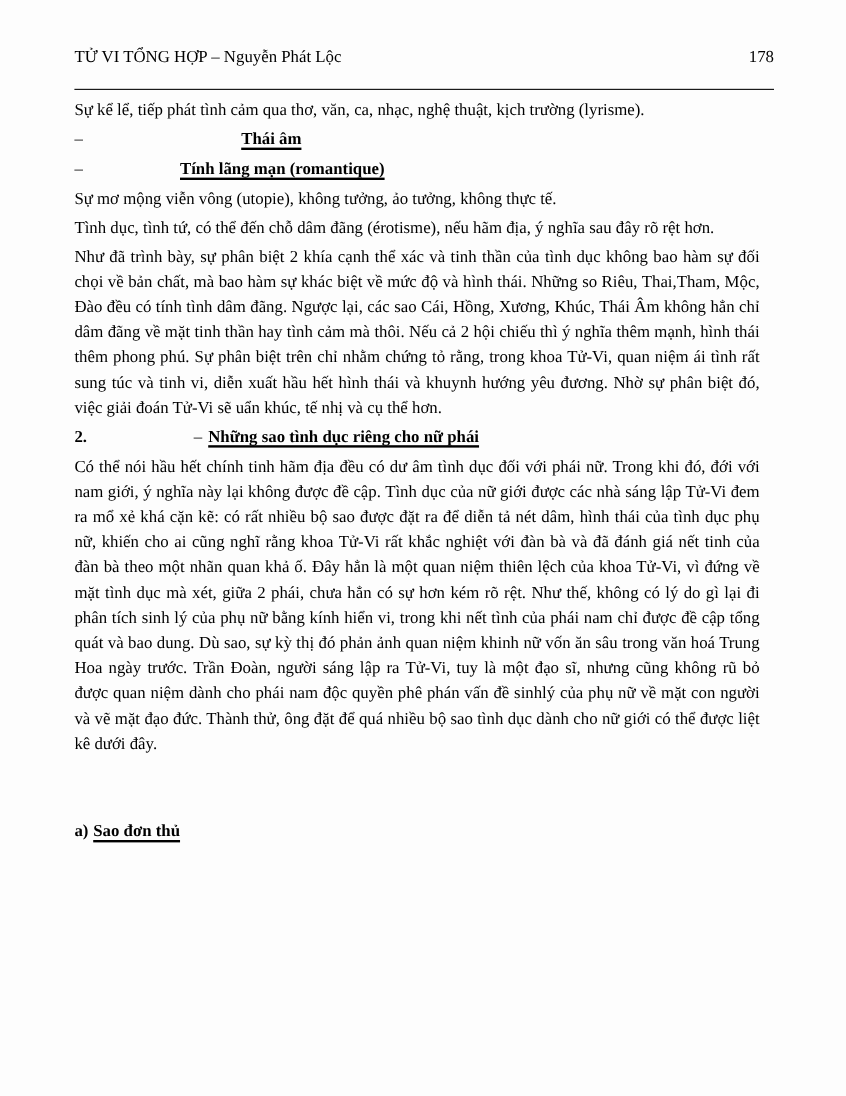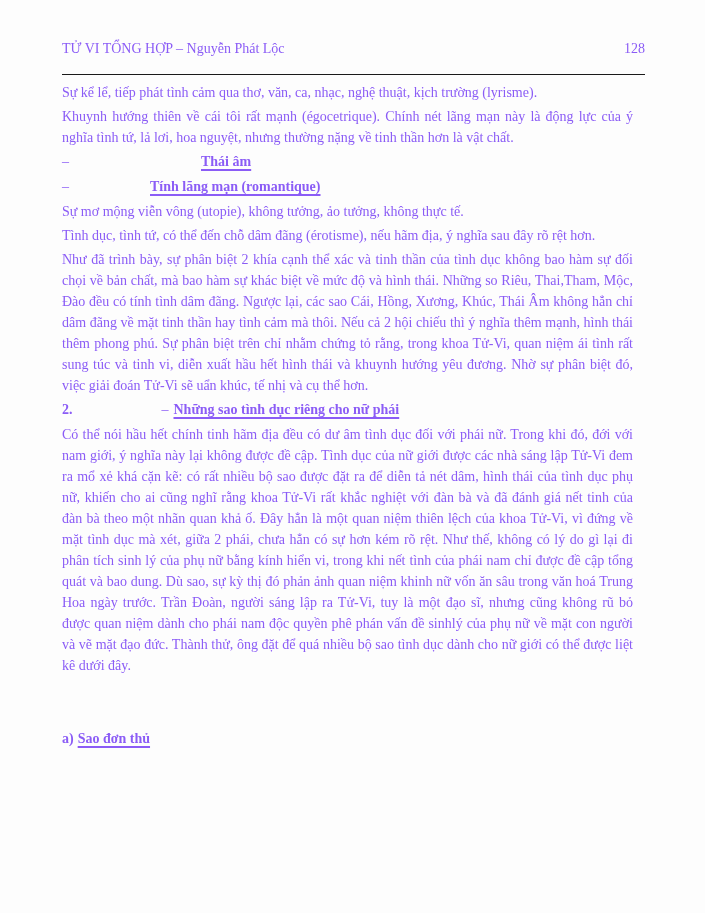--- a/index.html
+++ b/index.html
@@ -6,21 +6,21 @@
     margin: 0;
     padding: 0;
     background: #ffffff;
   }
   .page {
     position: relative;
     width: 705px;
     height: 913px;
     box-sizing: border-box;
     background: #fdfdfd;
-    color: #8b5cf6;
+    color: #000000;
     font-family: "Liberation Serif", "DejaVu Serif", serif;
     font-size: 14px;
     line-height: 21px;
     padding: 38px 60px 0 62px;
     overflow: hidden;
   }
   .running-header {
     display: flex;
     justify-content: space-between;
     align-items: baseline;
@@ -54,30 +54,29 @@
   .heading-final { margin-top: 52px; }
   .heading-final .hlabel { margin-left: 4px; }
 </style>
 </head>
 <body>
 
 <div class="page">
 
   <header class="running-header">
     <span>TỬ VI TỔNG HỢP – Nguyễn Phát Lộc</span>
-    <span>128</span>
+    <span>178</span>
   </header>
 
   <div class="rule"></div>
 
   <main>
 
     <p class="para">Sự kể lể, tiếp phát tình cảm qua thơ, văn, ca, nhạc, nghệ thuật, kịch trường (lyrisme).</p>
 
-    <p class="para">Khuynh hướng thiên về cái tôi rất mạnh (égocetrique). Chính nét lãng mạn này là động lực của ý nghĩa tình tứ, lả lơi, hoa nguyệt, nhưng thường nặng về tinh thần hơn là vật chất.</p>
 
     <div class="heading">
       <span class="dash">–</span><span class="hlabel ml-h1">Thái âm</span>
     </div>
 
 
     <div class="heading">
       <span class="dash">–</span><span class="hlabel ml-h2">Tính lãng mạn (romantique)</span>
     </div>
 

